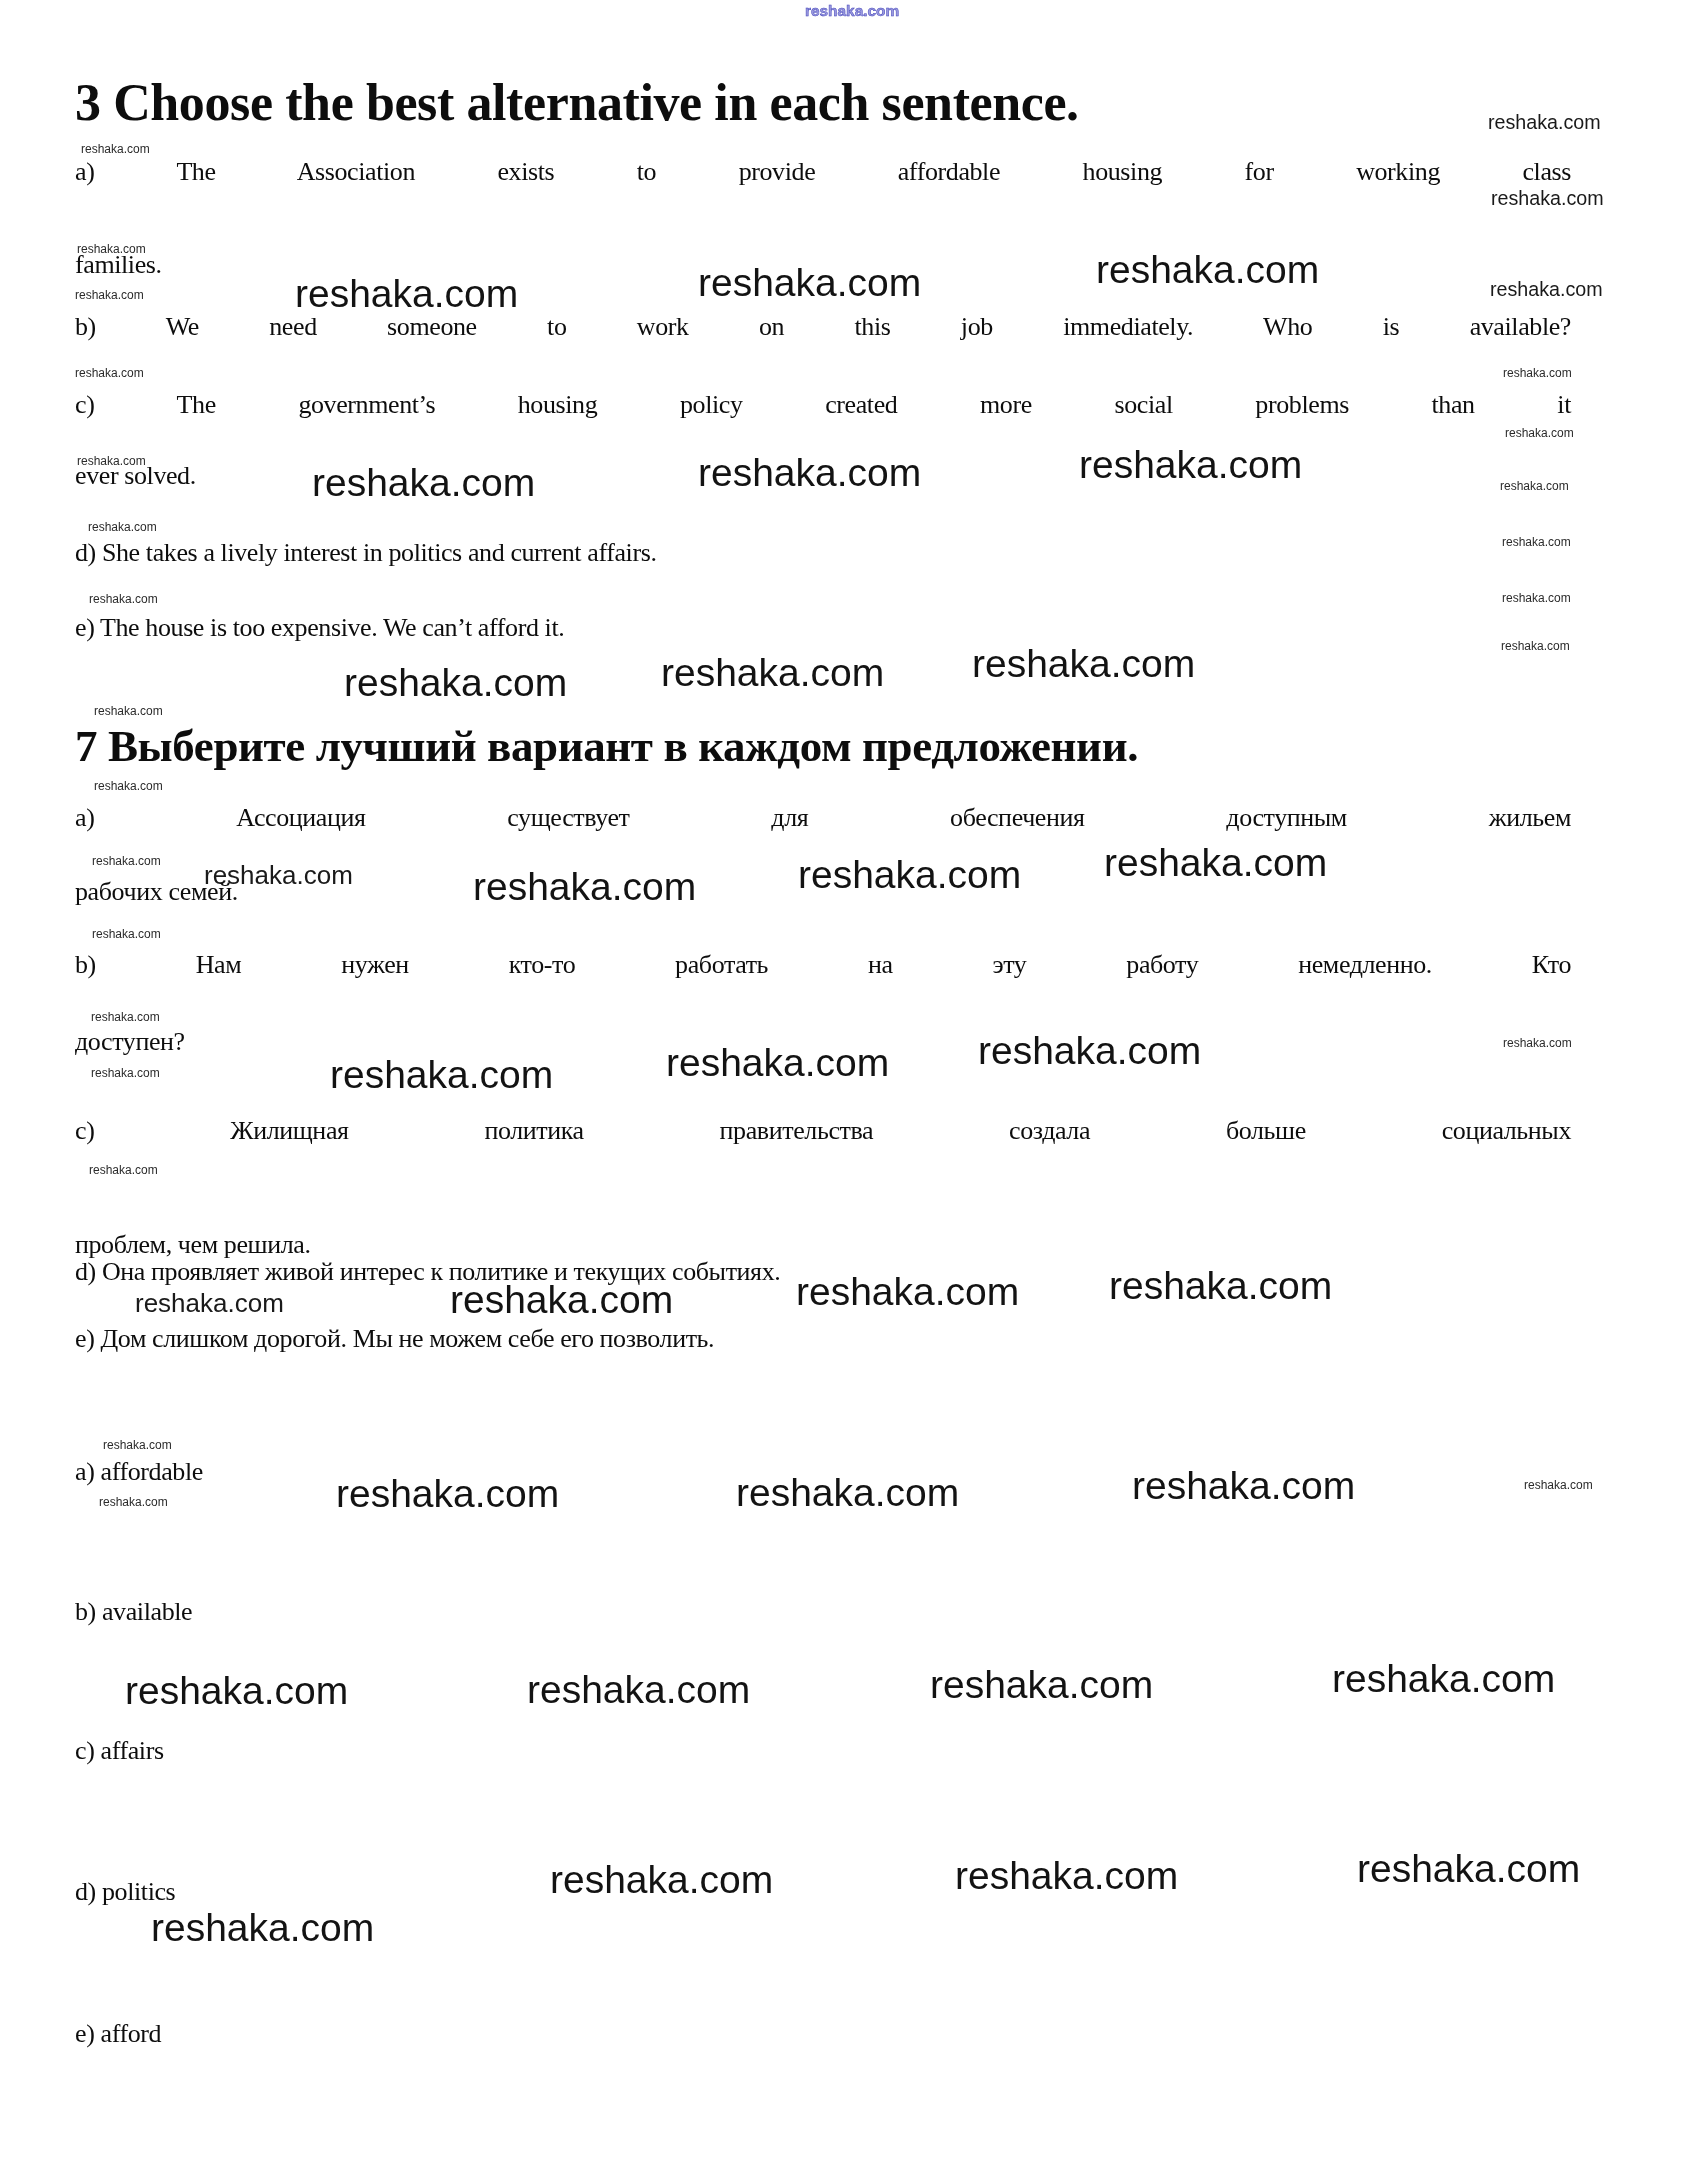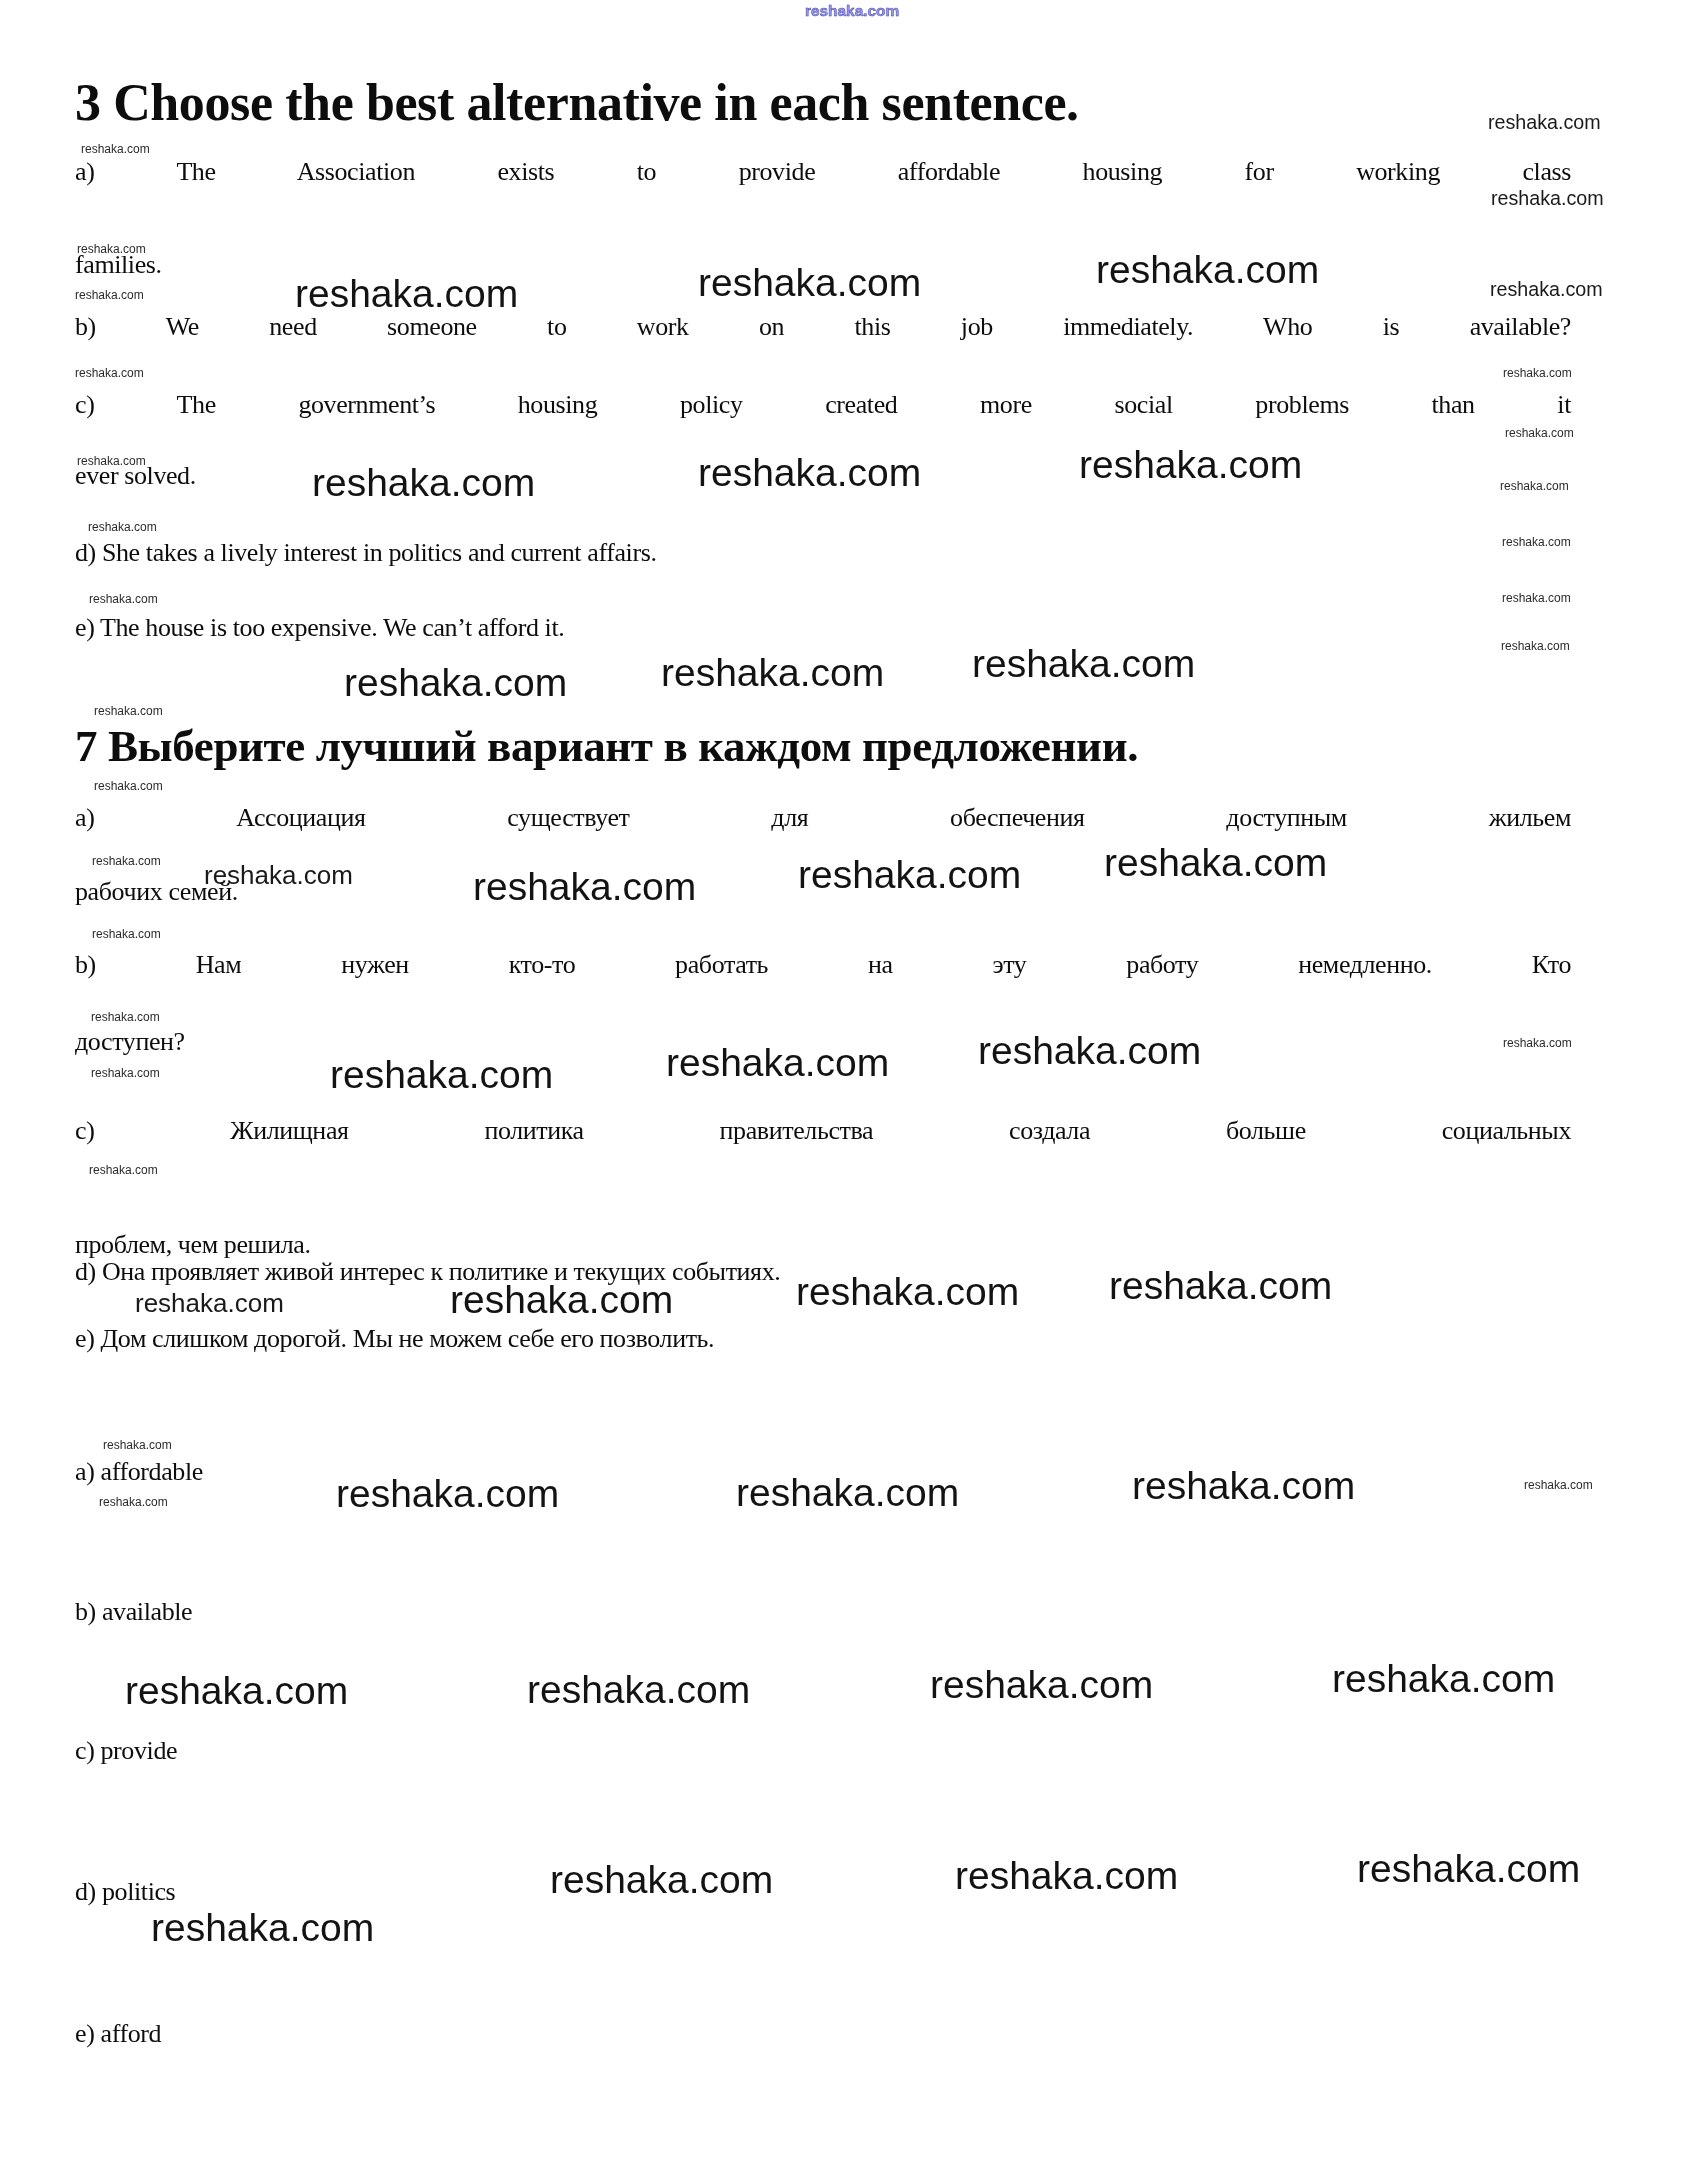--- a/index.html
+++ b/index.html
@@ -162,18 +162,18 @@
   <div class="tl ru-a2">рабочих семей.</div>
   <div class="tl just ru-b1">b) Нам нужен кто-то работать на эту работу немедленно. Кто</div>
   <div class="tl ru-b2">доступен?</div>
   <div class="tl just ru-c1">c) Жилищная политика правительства создала больше социальных</div>
   <div class="tl ru-c2">проблем, чем решила.</div>
   <div class="tl ru-e">e) Дом слишком дорогой. Мы не можем себе его позволить.</div>
   <div class="tl ru-d">d) Она проявляет живой интерес к политике и текущих событиях.</div>
 
   <div class="tl op-a">a) affordable</div>
   <div class="tl op-b">b) available</div>
-  <div class="tl op-c">c) provide</div>
+  <div class="tl op-c">c) affairs</div>
   <div class="tl op-d">d) politics</div>
   <div class="tl op-e">e) afford</div>
 
 </div>
 
 
 </body></html>

